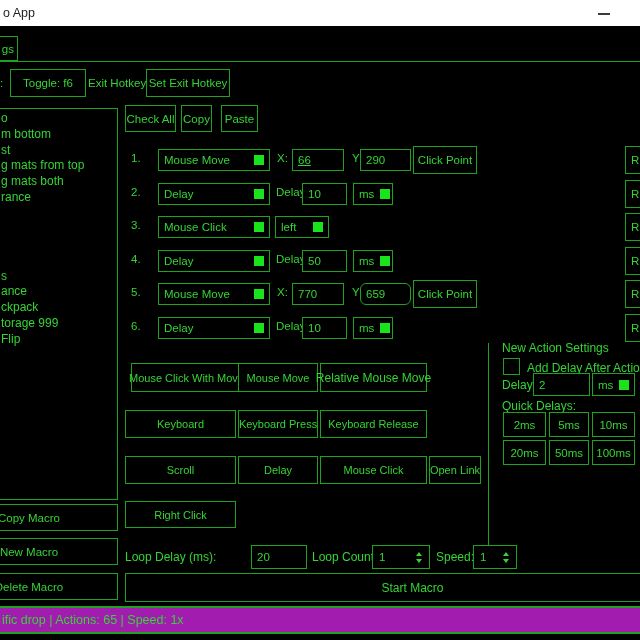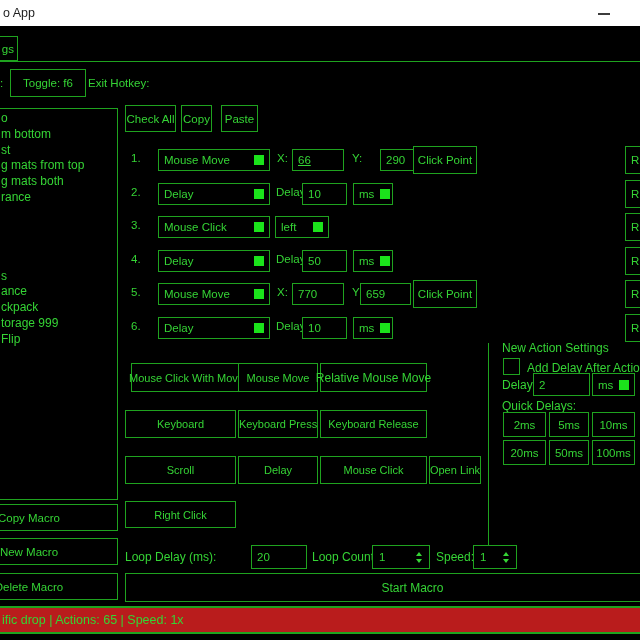--- a/index.html
+++ b/index.html
@@ -33,40 +33,41 @@
   .cb{position:absolute;width:17px;height:17px;border:1px solid var(--b);background:#000;box-sizing:border-box;}
   .spin{position:absolute;height:24px;box-sizing:border-box;border:1px solid var(--b);background:#000;
         display:flex;align-items:center;padding-left:6px;}
   .spin .val{color:var(--t);font-size:11.5px;}
   .arrs{margin-left:auto;margin-right:7px;display:flex;flex-direction:column;gap:3px;align-items:center;}
   .tri-up{width:0;height:0;border-left:3px solid transparent;border-right:3px solid transparent;
           border-bottom:4px solid var(--t);}
   .tri-dn{width:0;height:0;border-left:3px solid transparent;border-right:3px solid transparent;
           border-top:4px solid var(--t);}
   .statusbar{position:absolute;left:0;top:606px;width:640px;height:28px;box-sizing:border-box;
-             border-top:2px solid var(--b);border-bottom:2px solid var(--b);background:#b91c1c;
+             border-top:2px solid var(--b);border-bottom:2px solid var(--b);background:#a21caf;
              display:flex;align-items:center;padding-left:2px;color:var(--t);font-size:12.5px;}
   .nas-title{font-size:12px;}
 </style>
 </head>
 <body>
 
 <div class="screen">
 
   <div class="titlebar">
     <span class="wtitle">o App</span>
     <span class="minico"></span>
   </div>
 
   <div class="menutab">gs</div>
   <div class="menusep"></div>
 
   <span class="lbl" style="left:0;top:77px">:</span>
   <button class="btn" style="left:10px;top:69px;width:76px;height:28px">Toggle: f6</button>
   <span class="lbl" style="left:88px;top:77px">Exit Hotkey:</span>
+  <button class="btn" style="left:146px;top:69px;width:84px;height:28px">Set Exit Hotkey</button>
 
   <div class="sidebar">
     <div class="sb-item">o</div>
     <div class="sb-item">m bottom</div>
     <div class="sb-item">st</div>
     <div class="sb-item">g mats from top</div>
     <div class="sb-item">g mats both</div>
     <div class="sb-item">rance</div>
     <div class="sb-item"></div>
     <div class="sb-item"></div>
@@ -89,21 +90,21 @@
 
   <div class="arow" style="top:146px">
     <span class="lbl num">1.</span>
     <div class="dd" style="left:158px;top:3px;width:112px">
       <span class="ddt">Mouse Move</span>
       <span class="sq"></span>
     </div>
     <span class="lbl" style="left:277px;top:6px">X:</span>
     <input class="inp" style="left: 292px; top: 3px; width: 52px; text-decoration: underline;" value="66">
     <span class="lbl" style="left:352px;top:6px">Y:</span>
-    <input class="inp" style="left: 360px; top: 3px; width: 51px; margin-left: 20px;" value="290">
+    <input class="inp" style="left: 360px; top: 3px; width: 51px;" value="290">
     <button class="btn" style="left:413px;top:0;width:64px;height:28px">Click Point</button>
     <button class="btn rbtn">R</button>
   </div>
 
   <div class="arow" style="top:180px">
     <span class="lbl num">2.</span>
     <div class="dd" style="left:158px;top:3px;width:112px">
       <span class="ddt">Delay</span>
       <span class="sq"></span>
     </div>
@@ -146,21 +147,21 @@
 
   <div class="arow" style="top:280px">
     <span class="lbl num">5.</span>
     <div class="dd" style="left:158px;top:3px;width:112px">
       <span class="ddt">Mouse Move</span>
       <span class="sq"></span>
     </div>
     <span class="lbl" style="left:277px;top:6px">X:</span>
     <input class="inp" style="left: 292px; top: 3px; width: 52px;" value="770">
     <span class="lbl" style="left:352px;top:6px">Y:</span>
-    <input class="inp" style="left: 360px; top: 3px; width: 51px;" value="659">
+    <input class="inp" style="left: 360px; top: 3px; width: 51px; border-radius: 6px;" value="659">
     <button class="btn" style="left:413px;top:0;width:64px;height:28px">Click Point</button>
     <button class="btn rbtn">R</button>
   </div>
 
   <div class="arow" style="top:314px">
     <span class="lbl num">6.</span>
     <div class="dd" style="left:158px;top:3px;width:112px">
       <span class="ddt">Delay</span>
       <span class="sq"></span>
     </div>

